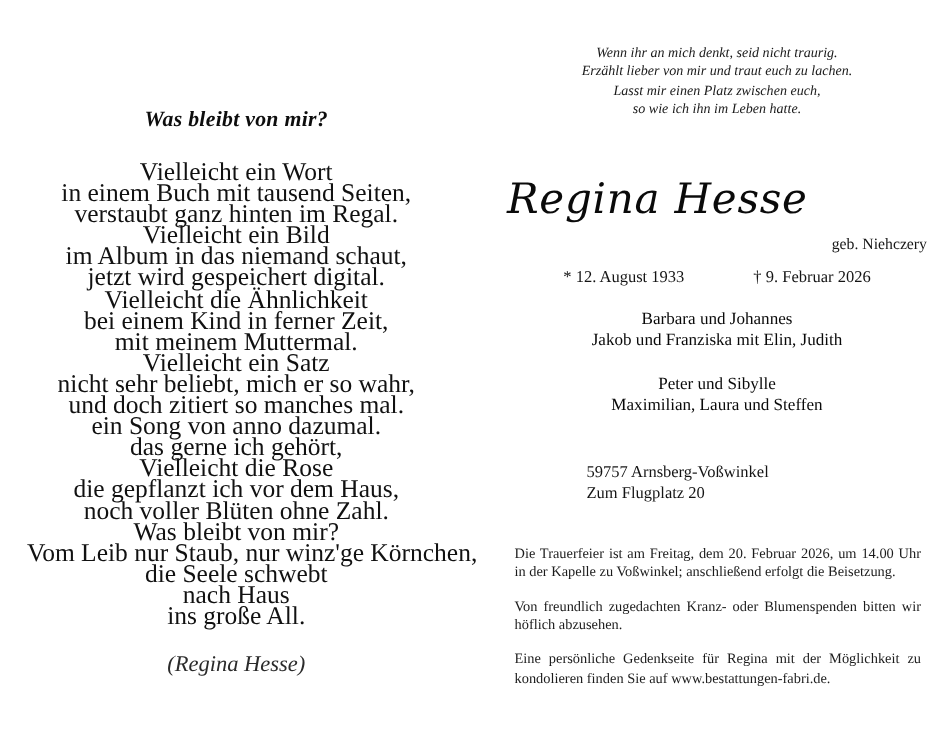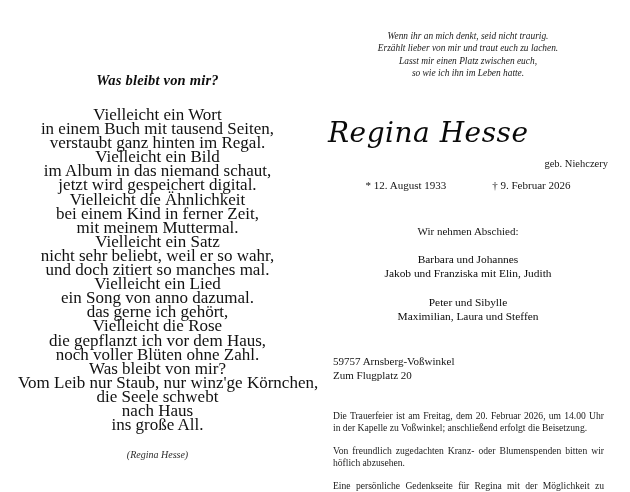--- a/index.html
+++ b/index.html
@@ -43,29 +43,29 @@
     margin-top: 19px;
     color: #111111;
   }
   .poem-body .ln {
     display: block;
     white-space: nowrap;
   }
   .poem-credit {
     text-align: center;
     font-style: italic;
-    font-size: 10px;
+    font-size: 15px;
     margin-top: 17px;
     color: #2b2b2b;
   }
 
   
   #right-page {
     position: absolute;
-    left: 320px;
+    left: 330px;
     top: 0;
     width: 300px;
     height: 388px;
     box-sizing: border-box;
     padding: 0 12px 0 8px;
   }
   .verse {
     text-align: center;
     font-style: italic;
     font-size: 9.4px;
@@ -115,21 +115,21 @@
   .family-group.second { }
   .family-group .ln { display: block; white-space: nowrap; }
 
   .address {
     margin-top: 32px;
     font-size: 11px;
     line-height: 13.6px;
     color: #141414;
     padding-left: 5px;
   }
-  .address .ln { display: block; }
+  .address .ln { display: block; margin-left: 48px; }
 
   .notices {
     margin-top: 27px;
     padding-left: 5px;
     padding-right: 4px;
   }
   .notice {
     font-size: 9.6px;
     line-height: 12.2px;
     text-align: justify;
@@ -149,23 +149,22 @@
       <span class="ln">Vielleicht ein Wort</span>
       <span class="ln">in einem Buch mit tausend Seiten,</span>
       <span class="ln">verstaubt ganz hinten im Regal.</span>
       <span class="ln">Vielleicht ein Bild</span>
       <span class="ln">im Album in das niemand schaut,</span>
       <span class="ln">jetzt wird gespeichert digital.</span>
       <span class="ln">Vielleicht die Ähnlichkeit</span>
       <span class="ln">bei einem Kind in ferner Zeit,</span>
       <span class="ln">mit meinem Muttermal.</span>
       <span class="ln">Vielleicht ein Satz</span>
-      <span class="ln">nicht sehr beliebt, weil er so wahr,</span>
+      <span class="ln">nicht sehr beliebt, mich er so wahr,</span>
       <span class="ln">und doch zitiert so manches mal.</span>
-      <span class="ln">Vielleicht ein Lied</span>
       <span class="ln">ein Song von anno dazumal.</span>
       <span class="ln">das gerne ich gehört,</span>
       <span class="ln">Vielleicht die Rose</span>
       <span class="ln">die gepflanzt ich vor dem Haus,</span>
       <span class="ln">noch voller Blüten ohne Zahl.</span>
       <span class="ln">Was bleibt von mir?</span>
       <span class="ln">Vom Leib nur Staub, nur winz'ge Körnchen,</span>
       <span class="ln">die Seele schwebt</span>
       <span class="ln">nach Haus</span>
       <span class="ln">ins große All.</span>
@@ -181,21 +180,20 @@
       <span class="ln">so wie ich ihn im Leben hatte.</span>
     </div>
 
     <div class="deceased-name">Regina Hesse</div>
     <div class="maiden-name">geb. Niehczery</div>
 
     <div class="life-dates">
       <span class="birth">* 12. August 1933</span><span class="death">† 9. Februar 2026</span>
     </div>
 
-    <div class="farewell-intro">Wir nehmen Abschied:</div>
 
     <div class="family-group">
       <span class="ln">Barbara und Johannes</span>
       <span class="ln">Jakob und Franziska mit Elin, Judith</span>
     </div>
     <div class="family-group second">
       <span class="ln">Peter und Sibylle</span>
       <span class="ln">Maximilian, Laura und Steffen</span>
     </div>
 

